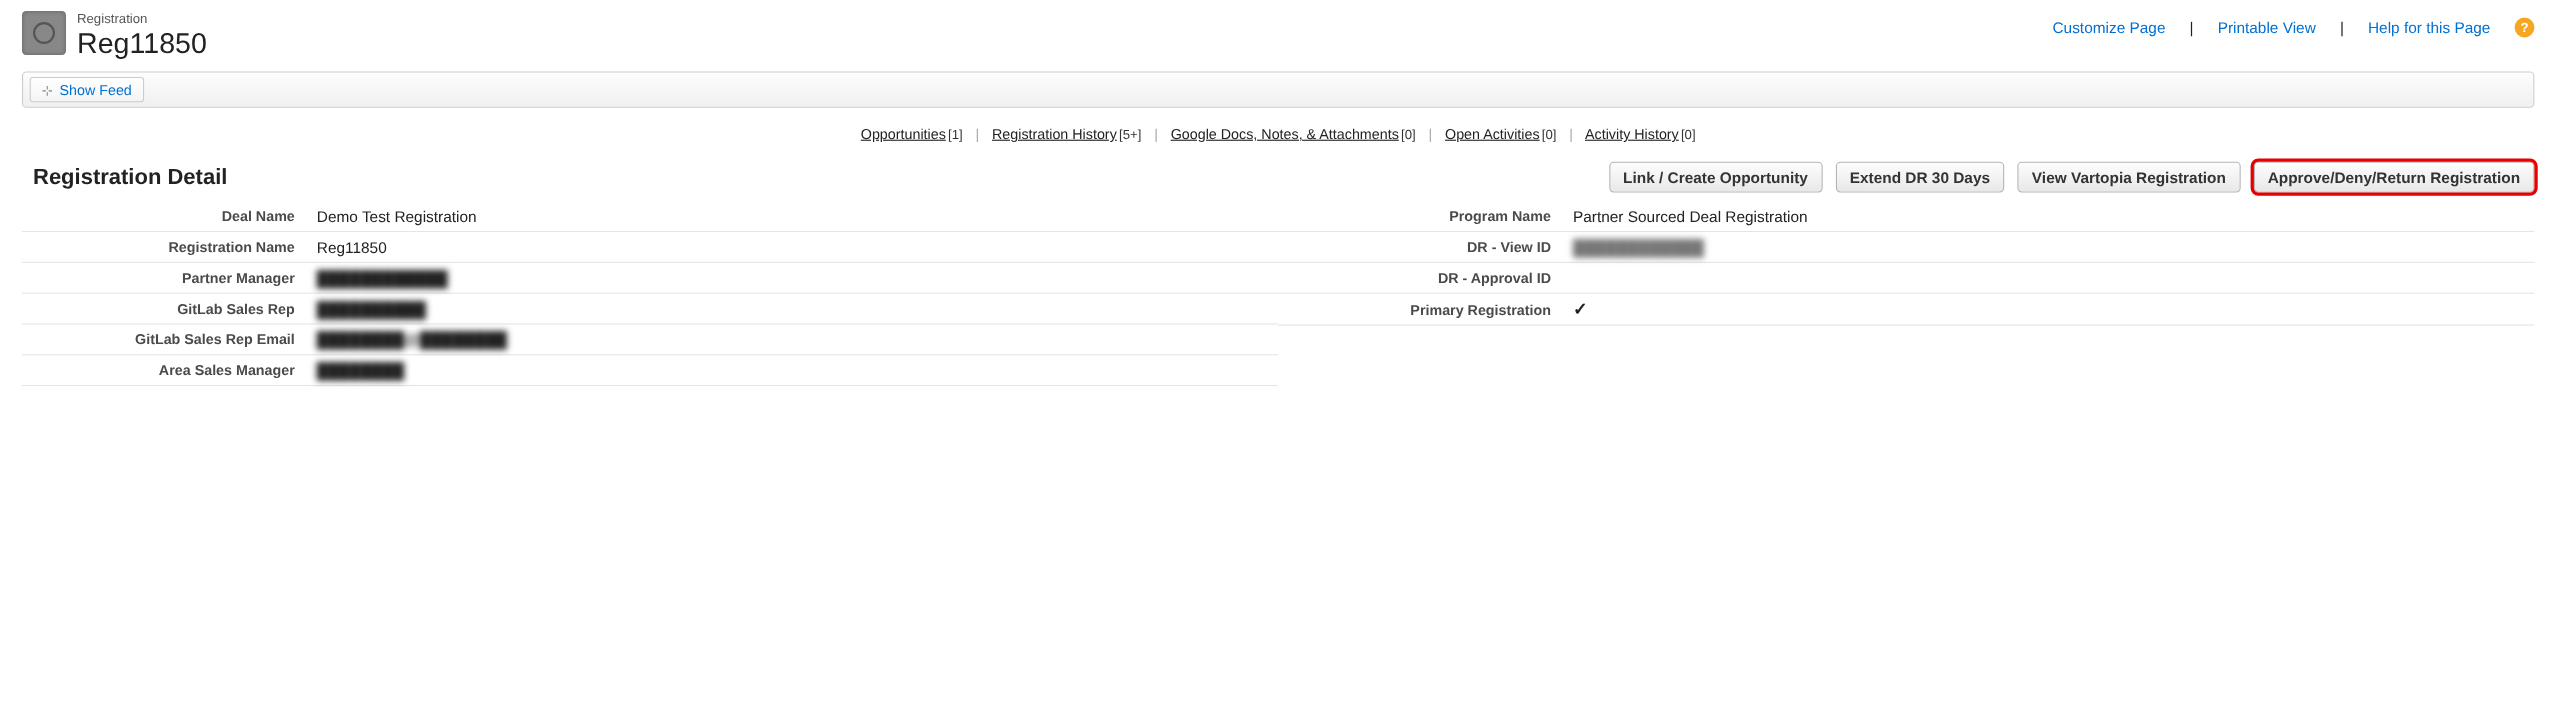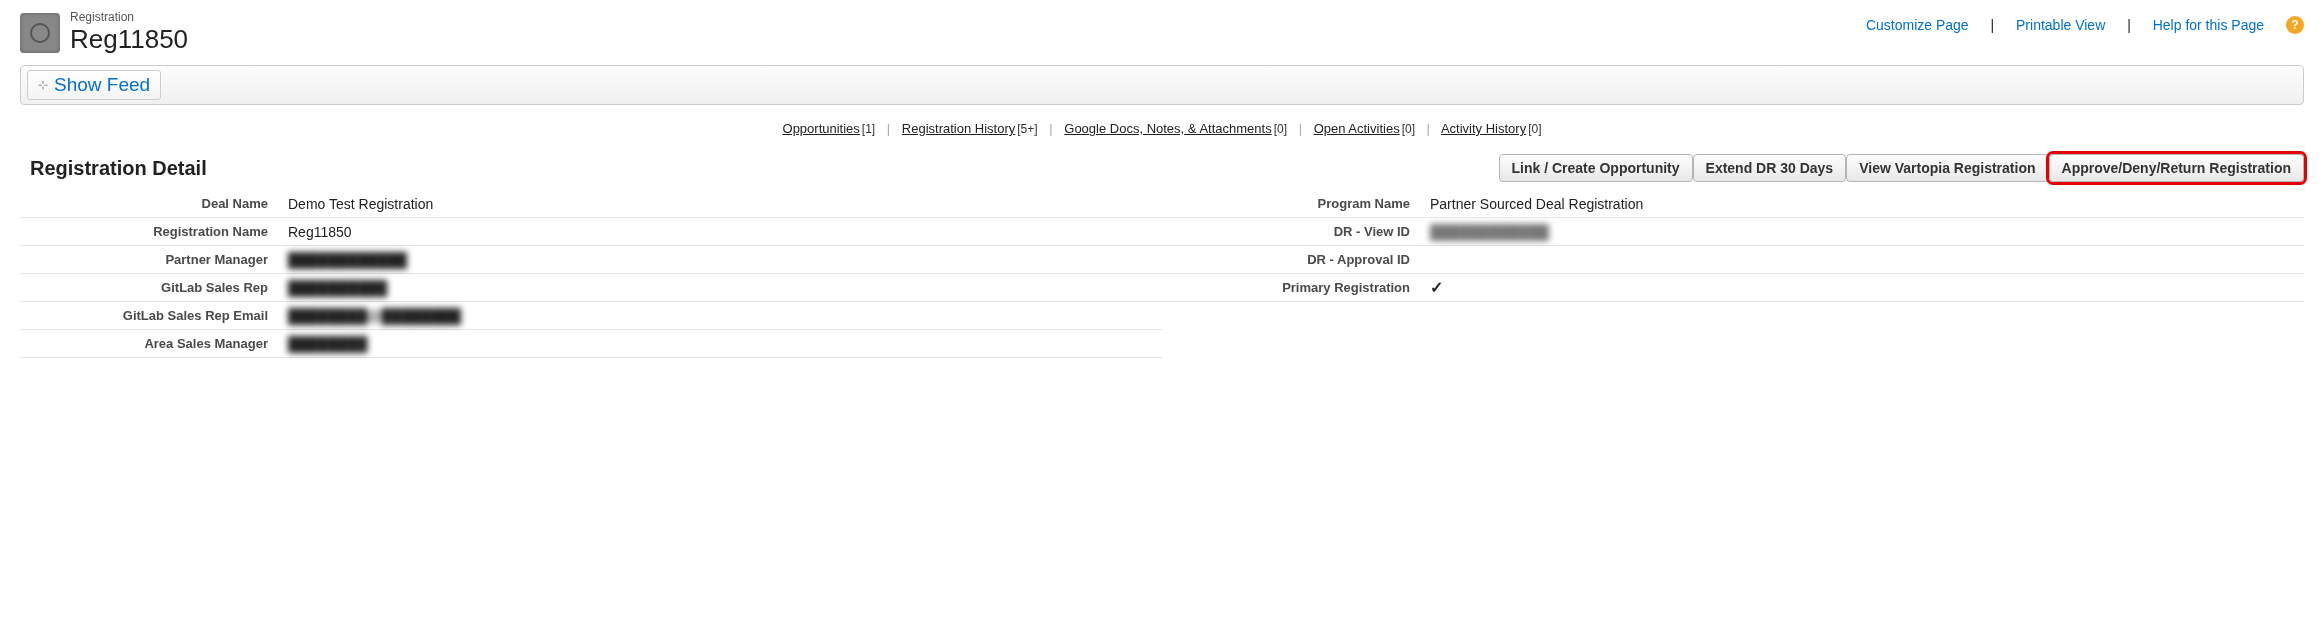--- a/index.html
+++ b/index.html
@@ -11,21 +11,21 @@
     padding: 10px 20px;
   }
   .header-row {
     display: flex;
     align-items: flex-start;
     justify-content: space-between;
     margin-bottom: 10px;
   }
   .header-left {
     display: flex;
-    align-items: center;
+    align-items: flex-start;
     gap: 10px;
   }
   .record-icon {
     width: 40px;
     height: 40px;
     background: #888;
     border-radius: 4px;
     display: flex;
     align-items: center;
     justify-content: center;
@@ -68,37 +68,37 @@
   }
   .show-feed-btn {
     background: linear-gradient(#fff,#f4f4f4);
     border: 1px solid #ccc;
     border-radius: 3px;
     padding: 3px 10px;
     cursor: pointer;
     display:flex; align-items:center; gap:6px;
   }
   .feed-icon { color:#888; font-size:12px;}
-  .show-feed-btn span.label { color: #0070d2; font-size: 19px; }
+  .show-feed-btn span.label { color: #0070d2; font-size: 13px; }
   .related-links {
     text-align: center;
     padding: 8px 0 18px;
     font-size: 13px;
   }
   .related-links a { color: #222; text-decoration: underline; }
   .related-links .count { font-size: 12px; color:#333; margin-left:2px;}
   .related-links .sep { color: #aaa; margin: 0 8px; }
   .detail-header {
     display: flex;
     align-items: center;
     justify-content: space-between;
     margin-bottom: 8px;
   }
   .section-title { font-size: 20px; font-weight: bold; color: #222; padding-left:10px;}
-  .button-row { display: flex; gap: 0; flex-wrap: wrap; justify-content: space-between; }
+  .button-row { display: flex; gap: 12px; flex-wrap: wrap; justify-content: space-between; }
   .sf-btn {
     background: linear-gradient(#fdfdfd,#e8e8e8);
     border: 1px solid #b5b5b5;
     border-radius: 4px;
     padding: 5px 12px;
     font-size: 14px;
     font-weight: bold;
     color: #333;
     cursor: pointer;
     white-space: nowrap;

